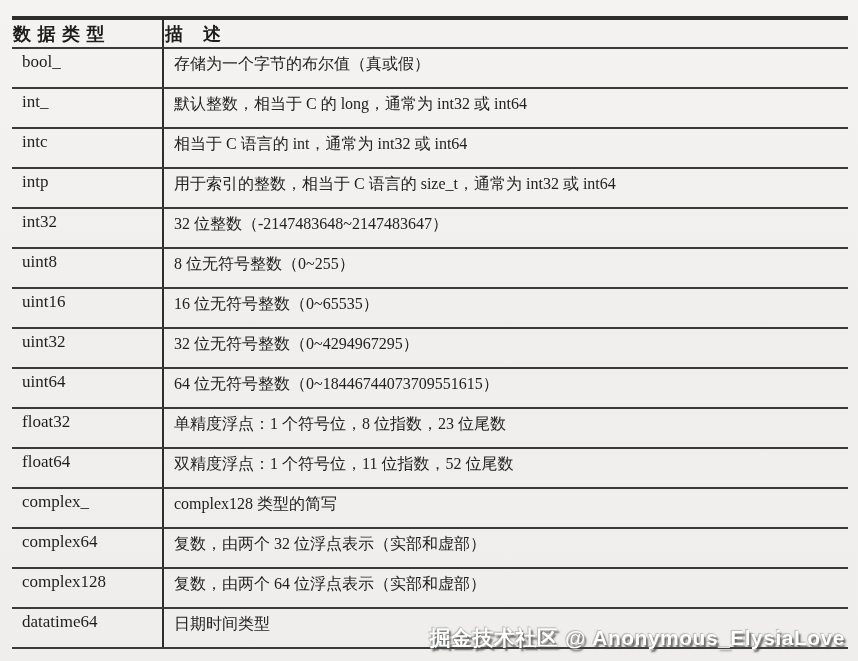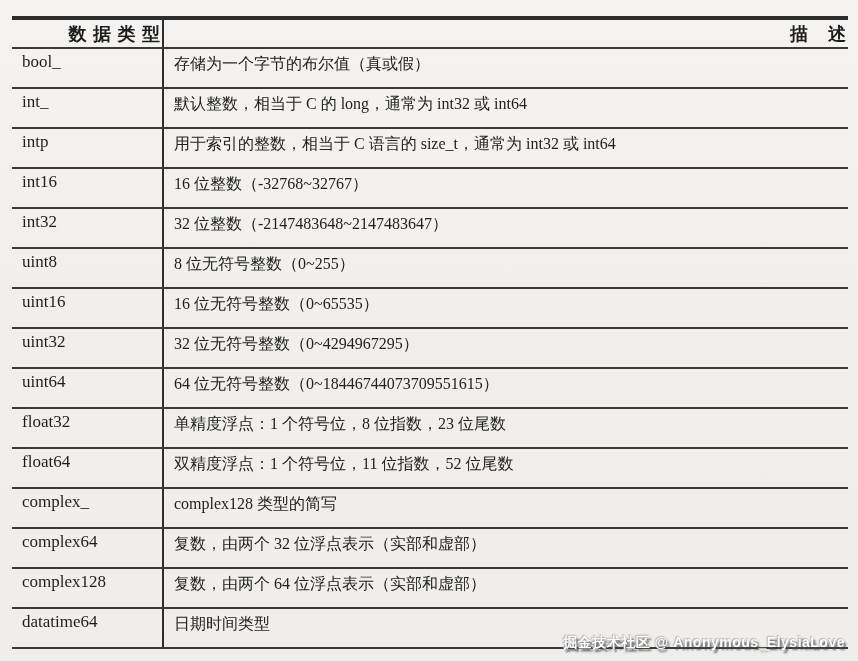--- a/index.html
+++ b/index.html
@@ -34,21 +34,21 @@
   }
   table.dtype-table th:first-child,
   table.dtype-table td:first-child {
     border-right: 2px solid #2d2d2d;
   }
   th.col-type-h, th.col-desc-h {
     height: 25px;
     font-size: 18px;
     font-weight: bold;
     color: #1d1d1d;
-    text-align: right;
+    text-align: left;
     white-space: pre;
     letter-spacing: 1px;
   }
   td.col-type {
     height: 26px;
     font-size: 17px;
     color: #1e1e1e;
     padding: 0 0 12px 10px;
   }
   td.col-desc {
@@ -56,21 +56,21 @@
     font-size: 16px;
     color: #222222;
     padding: 0 0 8px 10px;
   }
   .watermark {
     position: absolute;
     right: 13px;
     bottom: 9px;
     font-family: "Liberation Sans", "DejaVu Sans", sans-serif;
     font-weight: bold;
-    font-size: 14px;
+    font-size: 21px;
     letter-spacing: 0.5px;
     color: #ffffff;
     text-shadow:
       0 0 1px rgba(120,120,120,0.9),
       2px 3px 2px rgba(70,70,70,0.85),
       -1px -1px 1px rgba(150,150,150,0.5);
     white-space: nowrap;
   }
 </style>
 </head>
@@ -92,26 +92,26 @@
   <tbody id="tbody">
       <tr>
         <td class="col-type">bool_</td>
         <td class="col-desc">存储为一个字节的布尔值（真或假）</td>
       </tr>
       <tr>
         <td class="col-type">int_</td>
         <td class="col-desc">默认整数，相当于 C 的 long，通常为 int32 或 int64</td>
       </tr>
       <tr>
+        <td class="col-type">intc</td>
+        <td class="col-desc">相当于 C 语言的 int，通常为 int32 或 int64</td>
+      </tr>
+      <tr>
         <td class="col-type">intp</td>
         <td class="col-desc">用于索引的整数，相当于 C 语言的 size_t，通常为 int32 或 int64</td>
-      </tr>
-      <tr>
-        <td class="col-type">int16</td>
-        <td class="col-desc">16 位整数（-32768~32767）</td>
       </tr>
       <tr>
         <td class="col-type">int32</td>
         <td class="col-desc">32 位整数（-2147483648~2147483647）</td>
       </tr>
       <tr>
         <td class="col-type">uint8</td>
         <td class="col-desc">8 位无符号整数（0~255）</td>
       </tr>
       <tr>

